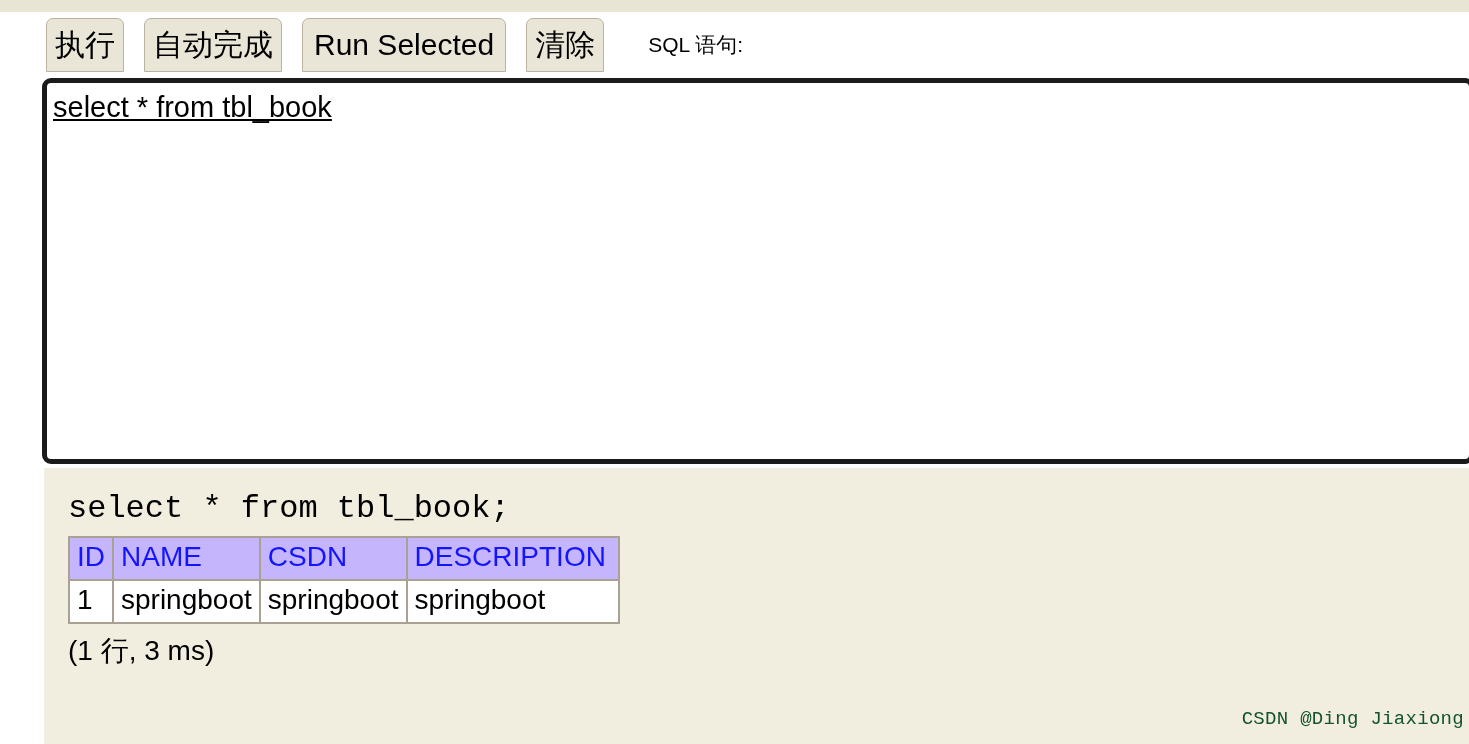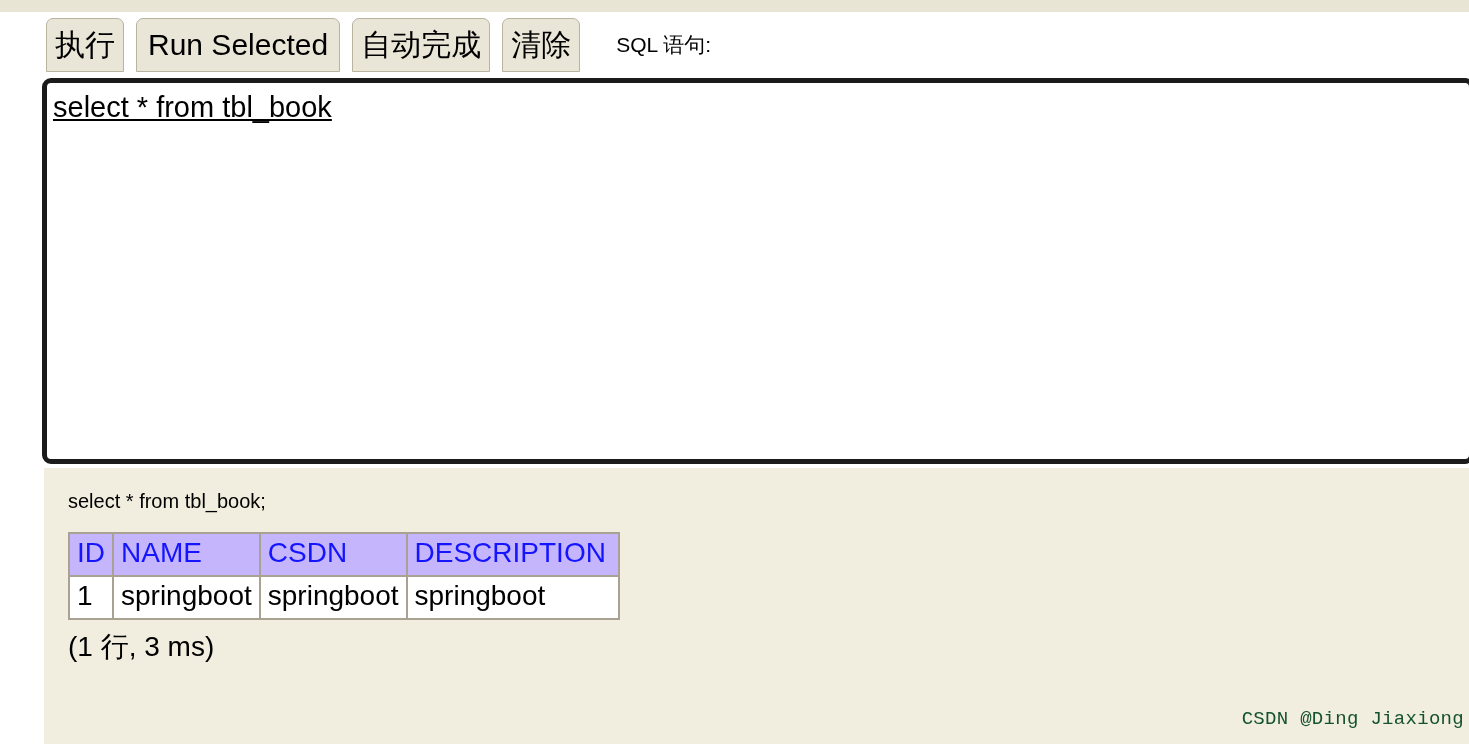--- a/index.html
+++ b/index.html
@@ -28,21 +28,21 @@
   }
 
   
   #toolbar {
     position: absolute;
     left: 46px;
     top: 18px;
     height: 54px;
     display: flex;
     align-items: stretch;
-    gap: 12px;
+    gap: 20px;
   }
   .tool-btn {
     background: #eae6d7;
     border: 1px solid #b9b3a0;
     border-bottom: 1px solid #b9b3a0;
     border-radius: 7px 7px 0 0;
     padding: 0 11px;
     display: flex;
     align-items: center;
     justify-content: center;
@@ -90,24 +90,25 @@
   #results-panel {
     position: absolute;
     left: 44px;
     top: 468px;
     width: 1425px;
     height: 276px;
     background: #f2eeDF;
     padding: 22px 0 0 24px;
   }
   #result-query {
-    font-size: 20px;
+    font-size: 32px;
     color: #000000;
-    margin: 0 0 19px 0;
+    margin: 0 0 9px 0;
     white-space: nowrap;
+    font-family: Liberation Mono, monospace;
   }
 
   
   #result-table {
     border-collapse: collapse;
     background: #ffffff;
     table-layout: auto;
   }
   #result-table th,
   #result-table td {
@@ -150,22 +151,22 @@
   }
 </style>
 </head>
 <body>
 
 <div id="top-strip"></div>
 
 <div id="toolbar">
 
   <div class="tool-btn cjk">执行</div>
+    <div class="tool-btn cjk">自动完成</div>
     <div class="tool-btn">Run Selected</div>
-    <div class="tool-btn cjk">自动完成</div>
     <div class="tool-btn cjk">清除</div>
     <div id="sql-label">SQL 语句:</div>
 </div>
 
 <div id="sql-editor">
   <div id="sql-editor-text">select * from tbl_book</div>
 </div>
 
 <div id="results-panel">
   <div id="result-query">select * from tbl_book;</div>

